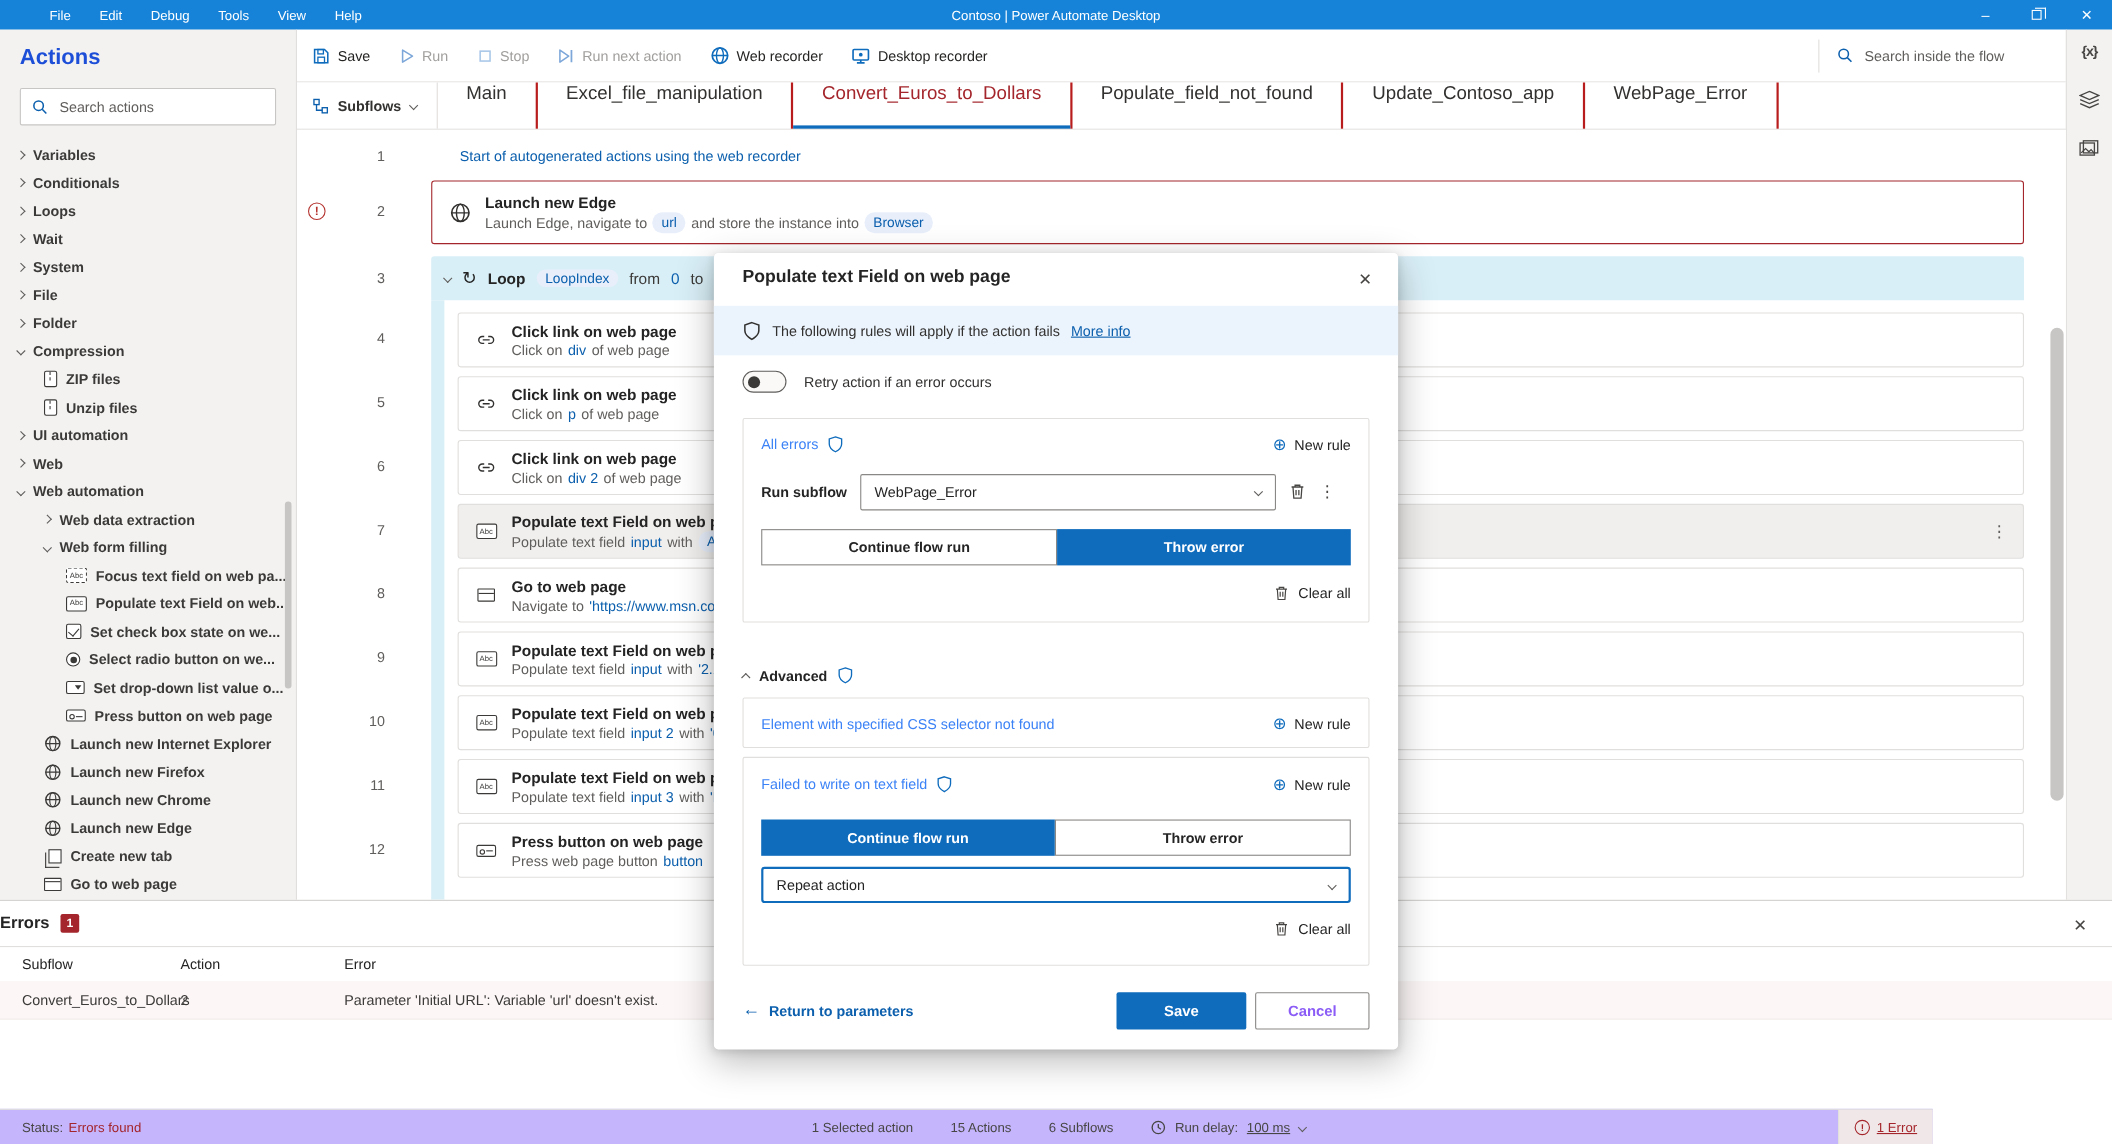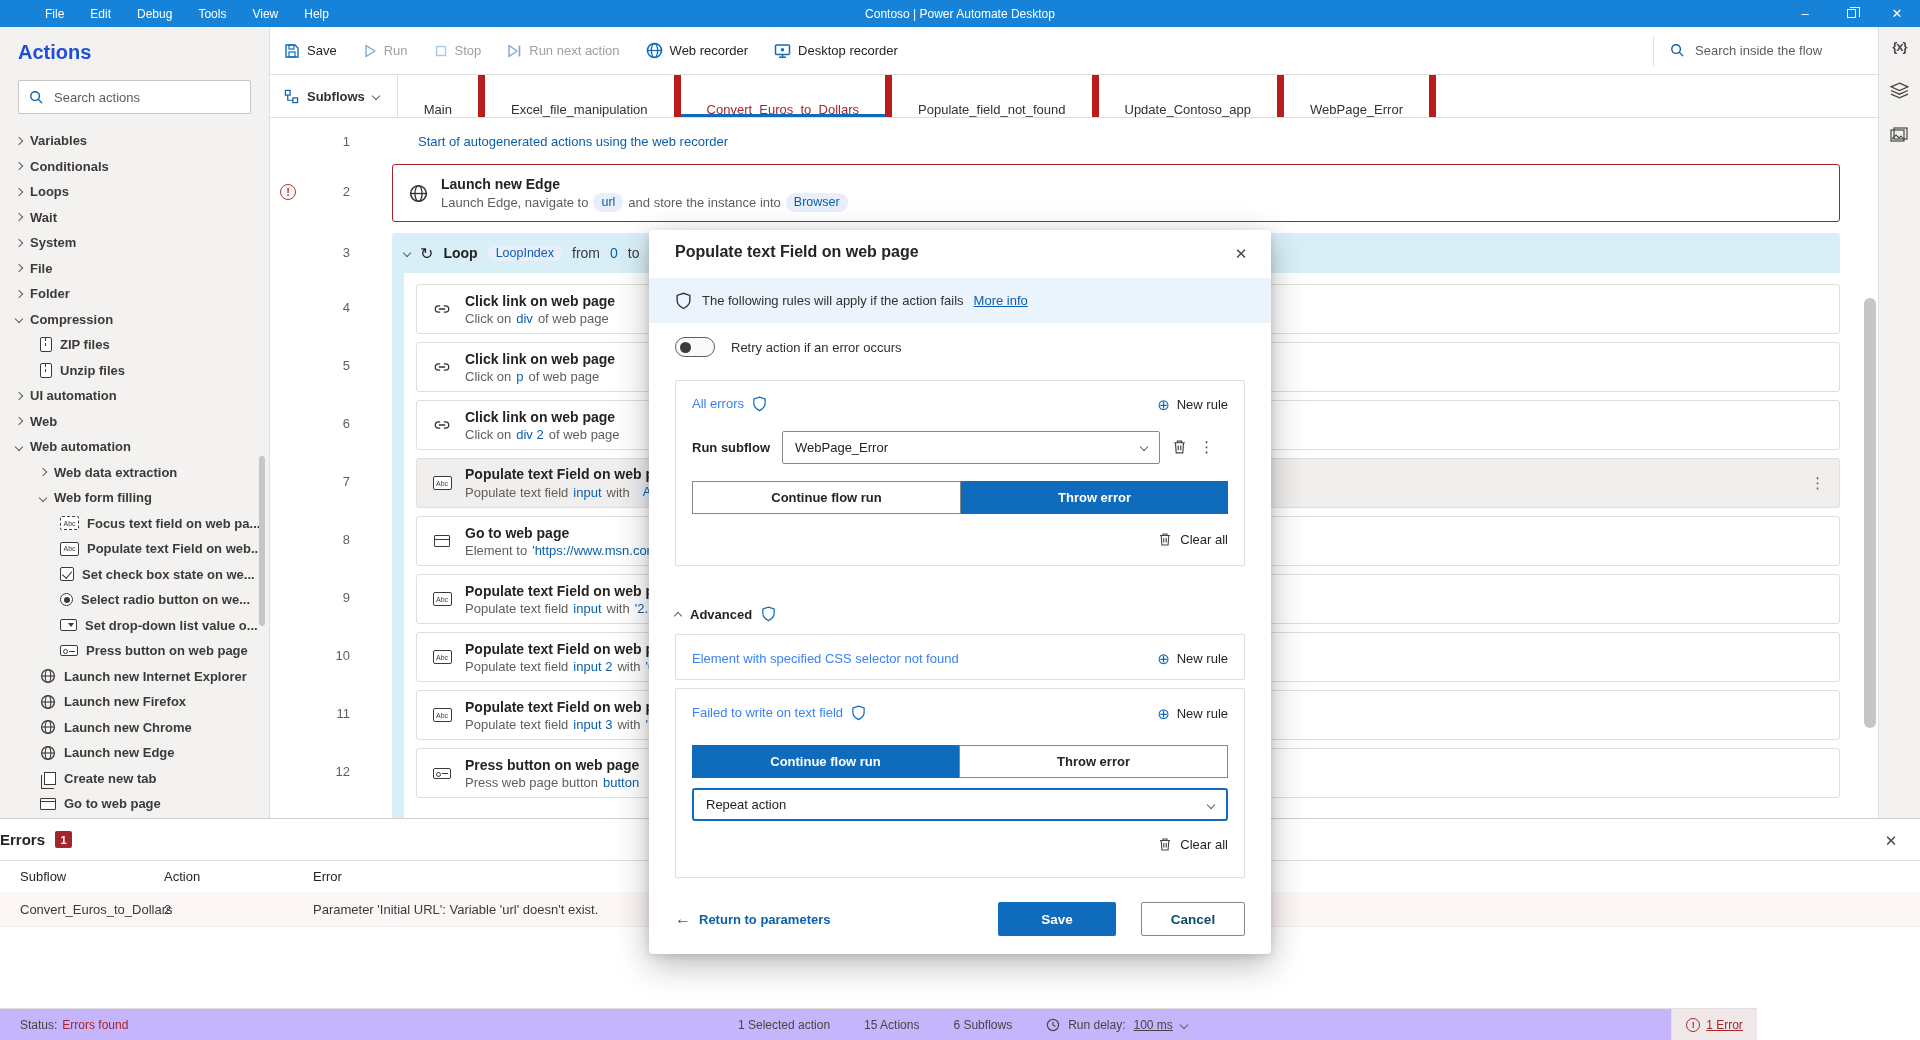--- a/index.html
+++ b/index.html
@@ -15,21 +15,21 @@
 .restore-glyph{width:9px;height:9px;border:1px solid #fff;position:relative;background:#1683d8}
 .restore-glyph:before{content:"";position:absolute;left:2px;top:-3px;width:9px;height:9px;border:1px solid #fff;border-bottom:none;border-left:none}
 
 .toolbar{position:absolute;left:270px;top:27px;right:42px;height:48px;background:#fff;border-bottom:1px solid #e1dfdd;display:flex;align-items:center;padding-left:14px}
 .tb-item{display:flex;align-items:center;gap:7px;margin-right:26px;font-size:13px;color:#252423;white-space:nowrap}
 .tb-item.disabled{color:#a19f9d}
 .tb-search{margin-left:auto;display:flex;align-items:center;gap:10px;border-left:1px solid #e1dfdd;height:30px;padding-left:16px;margin-right:10px;min-width:215px;color:#605e5c}
 
 .tabsbar{position:absolute;left:270px;top:75px;right:28px;height:43px;background:#fff;border-bottom:1px solid #e1dfdd;display:flex;align-items:stretch}
 .subflows-btn{display:flex;align-items:center;gap:8px;padding:0 18px 0 14px;border-right:1px solid #e1dfdd;font-size:13px;font-weight:bold;color:#323130}
-.tab{display:flex;align-items:flex-end;justify-content:center;padding:0 26px;font-size:13px;color:#323130;border-right:7px solid #b91c1c;position:relative;white-space:nowrap}
+.tab{display:flex;align-items:flex-start;justify-content:center;padding:0 26px;font-size:17px;color:#323130;border-right:2px solid #b91c1c;position:relative;white-space:nowrap}
 .tab.active{color:#a4262c}
 .tab.active:after{content:"";position:absolute;left:0;right:0;bottom:0;height:3px;background:#0f6cbd}
 
 .sidebar{position:absolute;left:0;top:27px;width:270px;height:791px;background:#f3f2f1;border-right:1px solid #e1dfdd;overflow:hidden}
 .sb-title{font-size:20px;font-weight:bold;color:#1d4ed8;margin:14px 0 0 18px}
 .sb-search{margin:16px 18px 0 18px;height:34px;background:#fff;border:1px solid #c8c6c4;border-radius:2px;display:flex;align-items:center;gap:10px;padding:0 10px;color:#605e5c}
 .tree{margin-top:14px;position:relative}
 .ti{height:25.5px;display:flex;align-items:center;gap:8px;font-size:13px;color:#323130;white-space:nowrap;overflow:hidden}
 .ti .lbl{font-weight:bold;font-size:13px;color:#3b3a39}
 .ti.leaf .lbl{font-weight:bold}
@@ -100,21 +100,21 @@
 .seg{display:flex;height:33px;margin:0 16px}
 .seg>div{flex:1;display:flex;align-items:center;justify-content:center;font-size:13px;font-weight:bold}
 .seg .on{background:#0f6cbd;color:#fff}
 .seg .off{background:#fff;color:#242424;border:1px solid #8a8886}
 .clear-row{display:flex;justify-content:flex-end;align-items:center;gap:8px;padding-right:16px;font-size:13px;color:#242424}
 .adv-hdr{position:absolute;left:26px;top:376px;display:flex;align-items:center;gap:9px;font-size:13px;font-weight:bold;color:#242424}
 .dlg-footer{position:absolute;left:26px;right:26px;top:672px;display:flex;align-items:center}
 .return-link{display:flex;align-items:center;gap:8px;color:#0b5fad;font-size:13px;font-weight:bold}
 .btn{height:34px;border-radius:2px;font-size:13.5px;font-weight:bold;display:flex;align-items:center;justify-content:center}
 .btn.primary{background:#0f6cbd;color:#fff;width:118px;margin-left:auto}
-.btn.secondary{background:#fff;color:#0c4a6e;border:1px solid #8a8886;width:104px;margin-left:25px}
+.btn.secondary{background:#fff;color:#8b5cf6;border:1px solid #8a8886;width:104px;margin-left:8px}
 .grip{position:absolute;right:4px;bottom:4px;width:8px;height:8px;box-shadow:6px 6px 0 -5px #b3b0ad,6px 2px 0 -5px #b3b0ad,2px 6px 0 -5px #b3b0ad}
 
 .errors-panel{position:absolute;left:0;top:818px;width:1920px;height:190px;background:#fff;border-top:1px solid #d2d0ce;z-index:10}
 .ep-hdr{height:42px;display:flex;align-items:center;gap:10px;border-bottom:1px solid #e1dfdd}
 .ep-title{font-size:15px;font-weight:bold;color:#242424}
 .ep-badge{min-width:17px;height:17px;background:#a4262c;color:#fff;font-size:11px;font-weight:bold;display:flex;align-items:center;justify-content:center;border-radius:2px;padding:0 3px}
 .ep-close{position:absolute;right:16px;top:9px;width:26px;height:26px;display:flex;align-items:center;justify-content:center;color:#484644;font-size:15px}
 .ep-table{width:100%;font-size:13px}
 .ep-thead{display:flex;height:31px;align-items:center;color:#242424}
 .ep-trow{display:flex;height:35px;align-items:center;background:#fcf6f6;border-bottom:1px solid #f0eeec;color:#3b3a39}
@@ -499,21 +499,21 @@
       </span>
     <span class="kebab">⋮</span>
   </div>
   <div class="card child" style="top:398px">
     <span class="ic">
         <span class="page-icon"></span>
       </span>
     <span>
         <div class="tt">Go to web page</div>
     <div class="st">
-          <span>Element to</span>
+          <span>Navigate to</span>
           <span class="lit">'https://www.msn.com</span>
         </div>
       </span>
   </div>
   <div class="card child" style="top:456px">
     <span class="ic">
         <span class="box-icon">Abc</span>
       </span>
     <span>
         <div class="tt">Populate text Field on web page</div>

